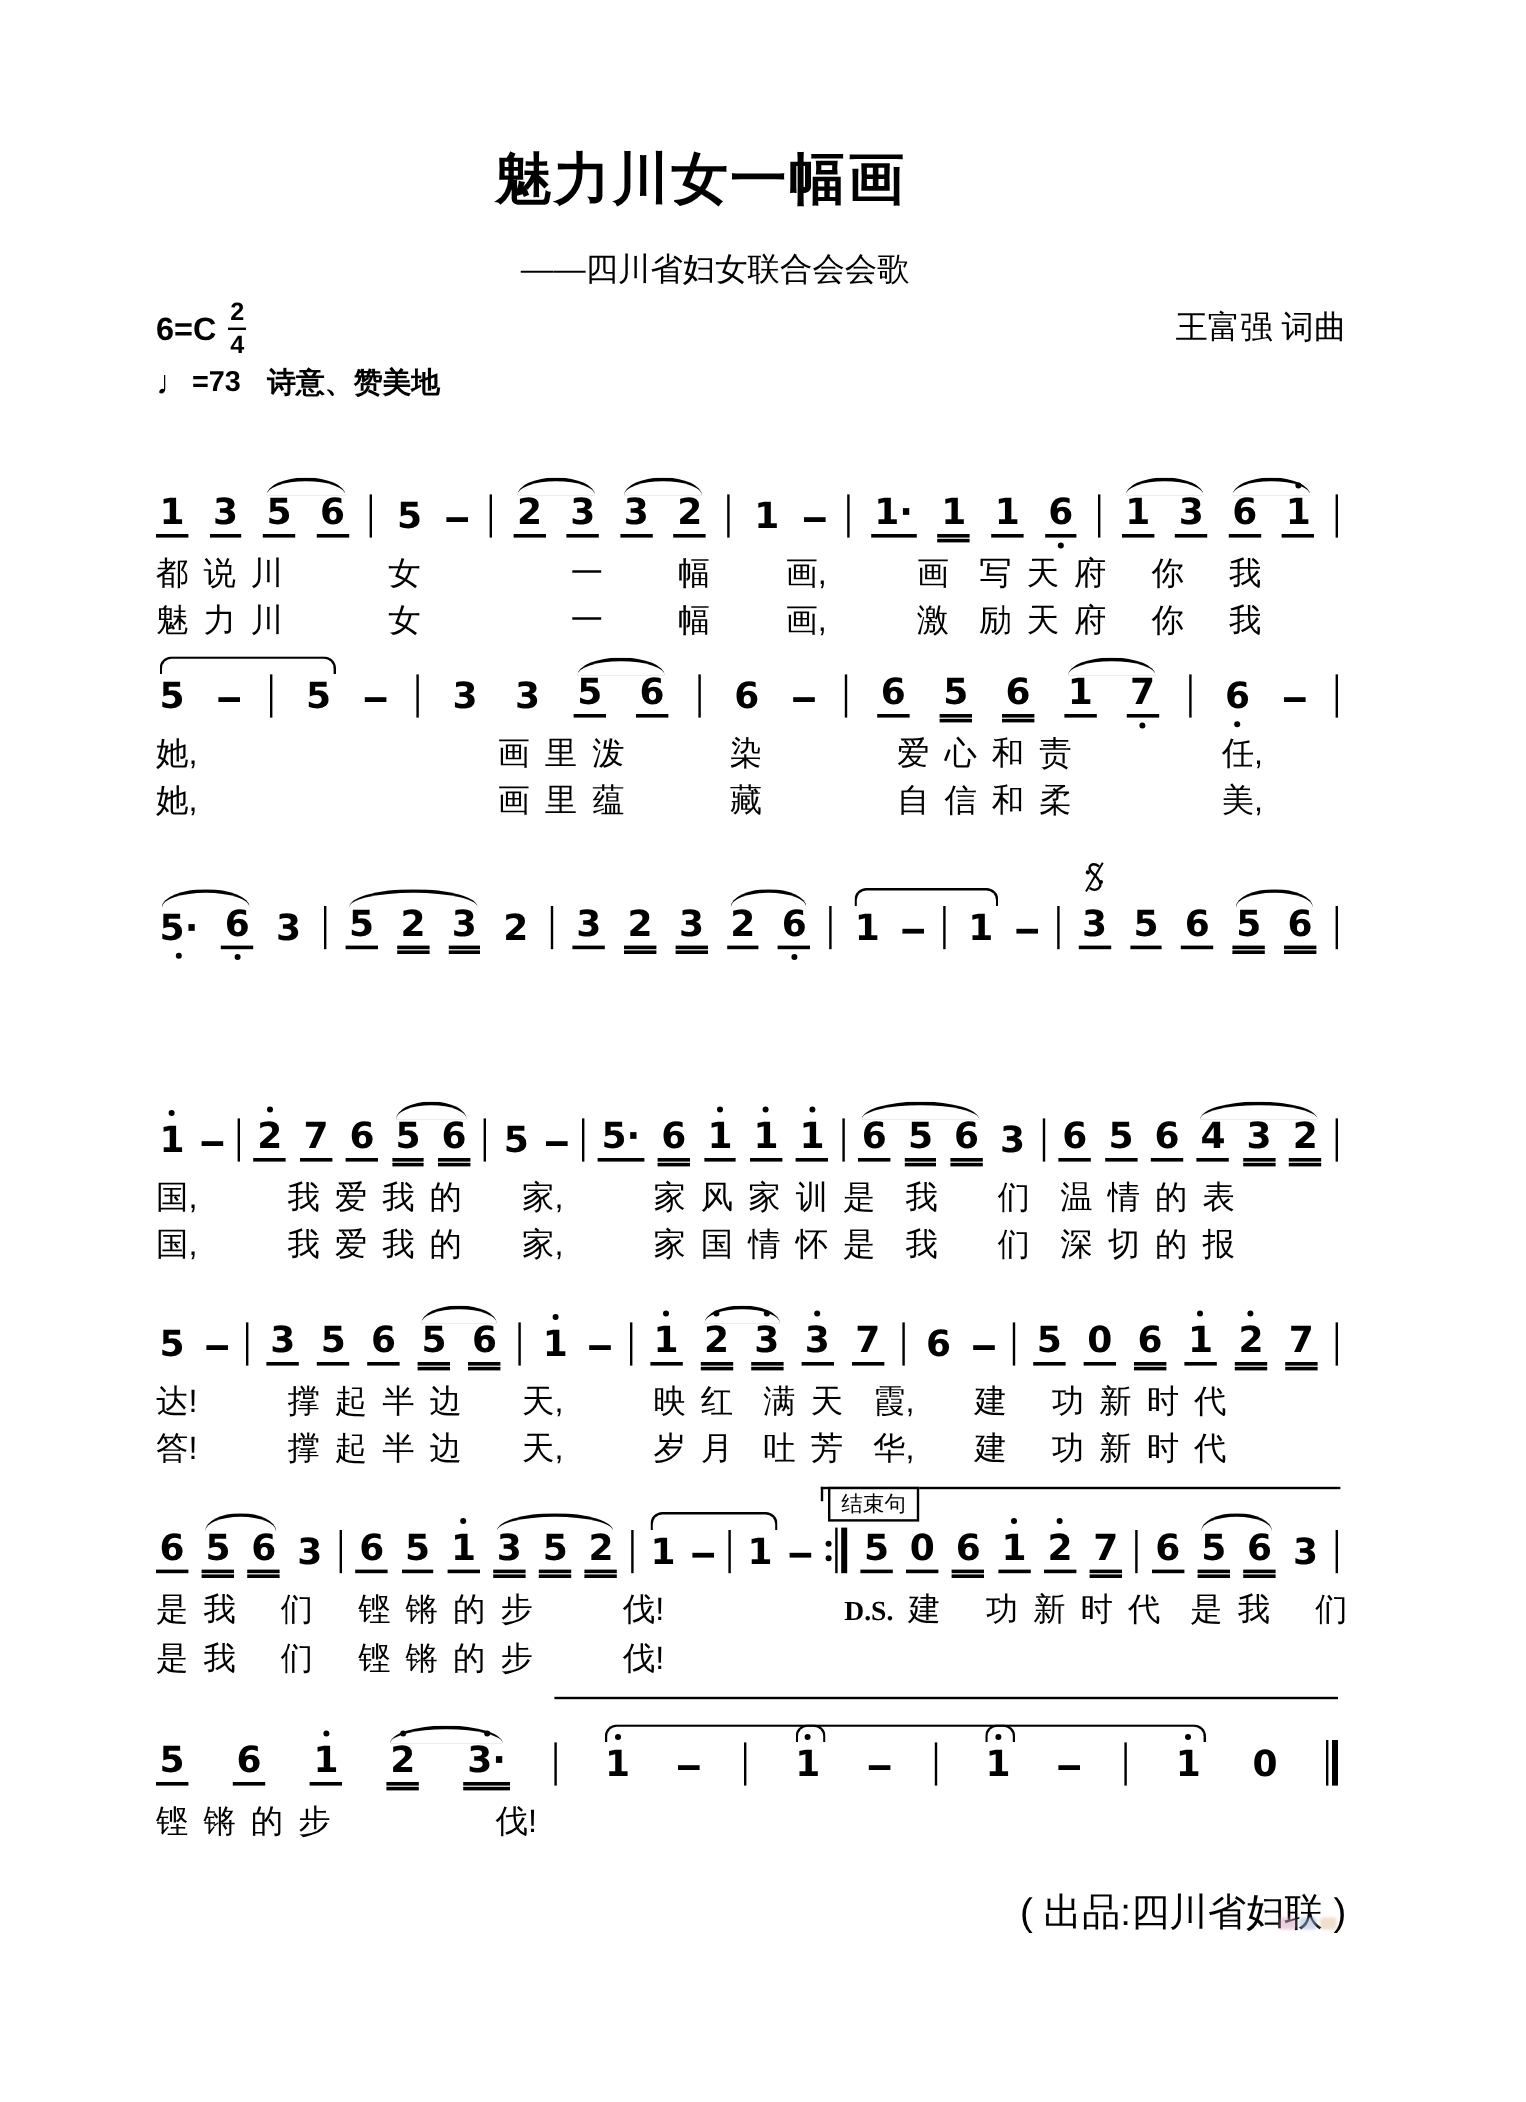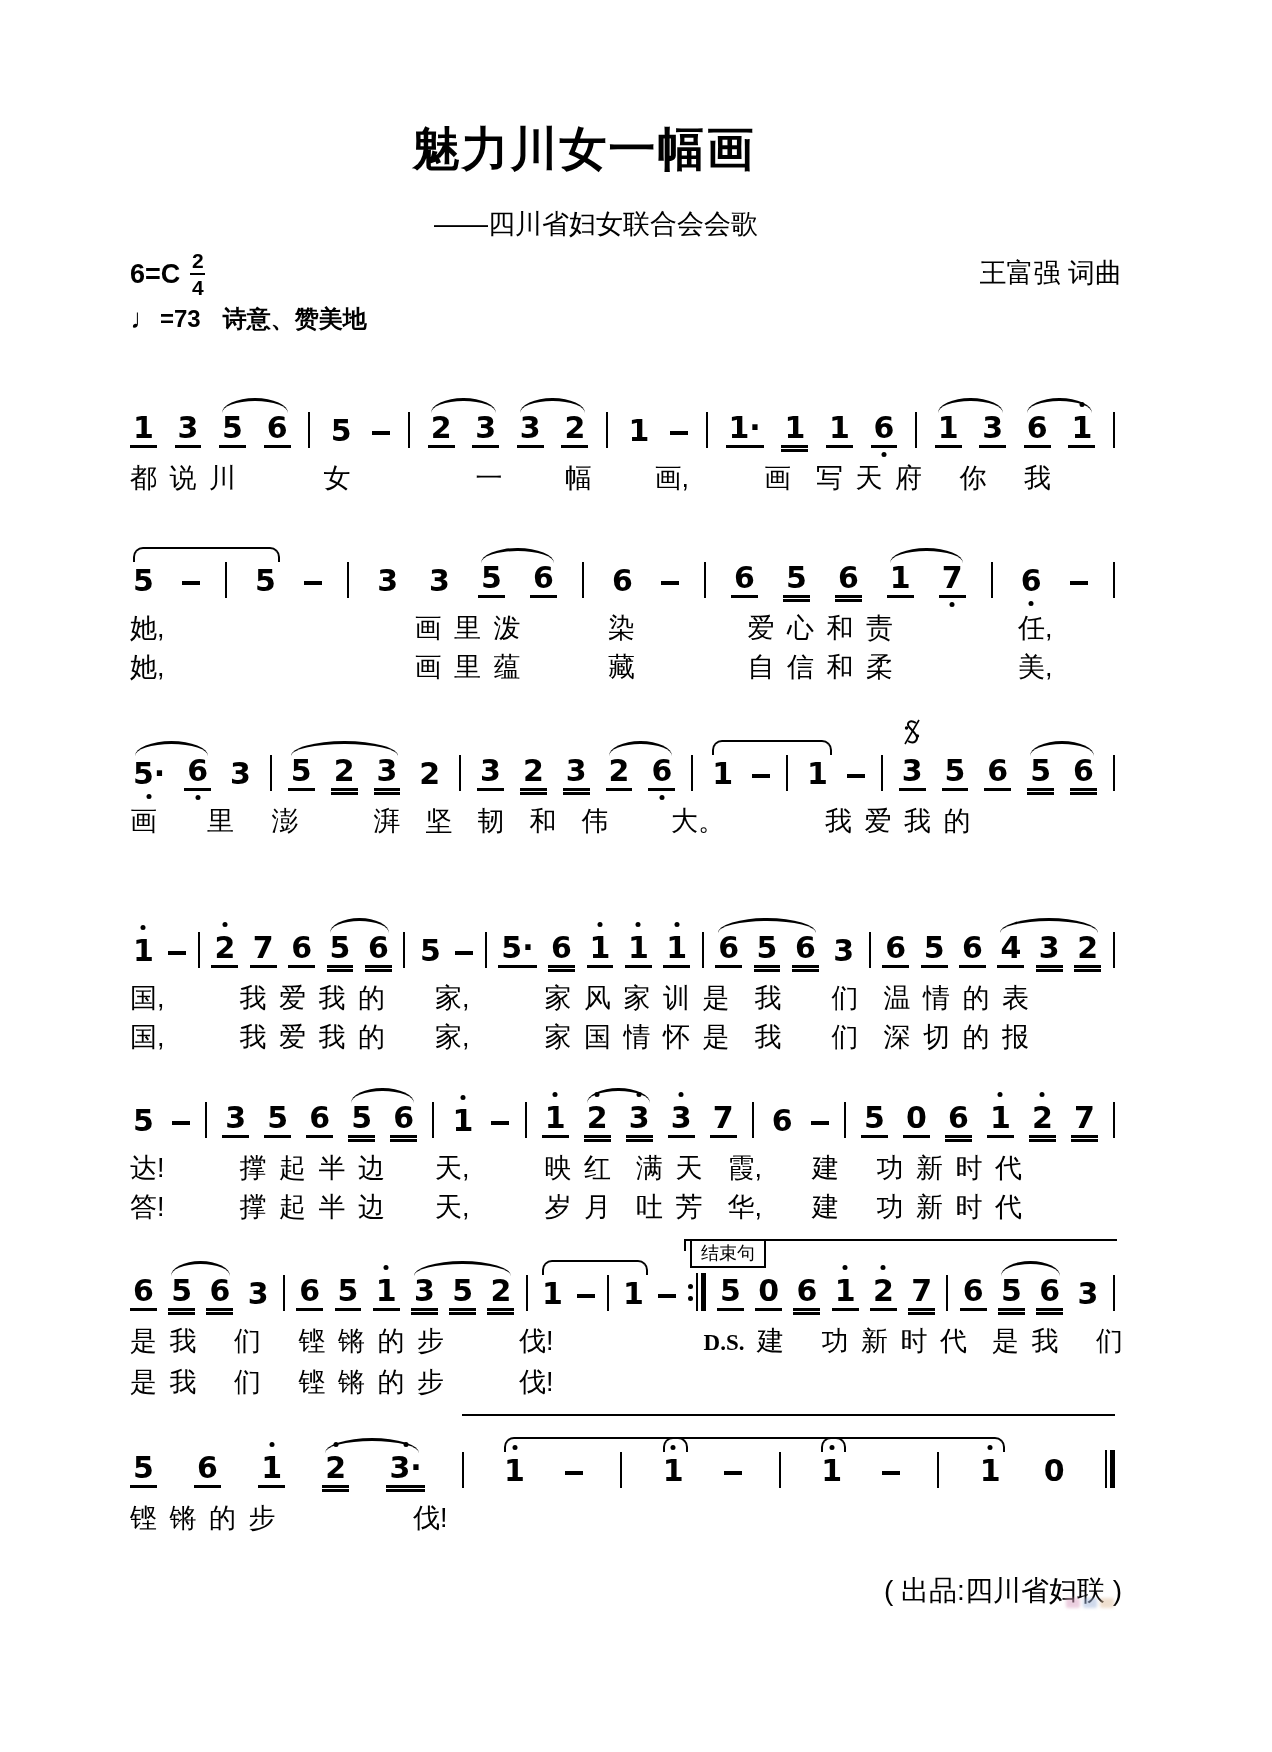--- a/index.html
+++ b/index.html
@@ -36,21 +36,21 @@
   .bar.multi i.rep-dots::before,.bar.multi i.rep-dots::after{content:"";width:5px;height:5px;border-radius:50%;background:#000;}
   .arc{position:absolute;border-top:3px solid #000;border-radius:50% 50% 0 0/100% 100% 0 0;height:12px;}
   .arc.tie{border:2px solid #000;border-bottom:none;border-radius:10px 10px 0 0;height:13px;}
   .segno{position:absolute;top:-36px;left:50%;transform:translateX(-50%);width:18px;height:26px;}
   .end-line{position:absolute;border-top:2px solid #000;border-left:2px solid #000;height:10px;}
   .end-line.cont{border-left:none;}
   .end-box{position:absolute;border:2px solid #000;background:#fff;font-size:18px;line-height:1.25;padding:1px 9px;white-space:nowrap;}
   .lyr{white-space:pre;font-size:27px;line-height:34px;margin-top:5px;word-spacing:5px;}
   .note-row + .lyr{margin-top:13px;}
   .lyr .ds{font-family:"Liberation Serif",serif;font-weight:700;font-size:23px;word-spacing:0;}
-  .producer{position:absolute;right:150px;top:1572px;font-size:28px;}
+  .producer{position:absolute;right:150px;top:1572px;font-size:32px;}
   .wm{position:absolute;right:158px;top:1598px;display:flex;gap:3px;filter:blur(1.5px);opacity:.5;}
   .wm i{display:block;width:14px;height:10px;border-radius:2px;}
 </style>
 </head>
 <body>
 
 <div class="sheet">
   <h1 class="title">魅力川女一幅画</h1>
   <div class="subtitle">——四川省妇女联合会会歌</div>
 
@@ -100,20 +100,21 @@
           <span class="tok u1"><b>6</b></span>
           <span class="tok u1"><b>1</b><i class="dot hi"></i></span>
           <span class="bar"></span>
           <div class="arc" style="left: 92.24px; width: 65.52px; top: -4px;"></div>
           <div class="arc" style="left: 301.24px; width: 64.52px; top: -4px;"></div>
           <div class="arc" style="left: 390.24px; width: 64.52px; top: -4px;"></div>
           <div class="arc" style="left: 808.24px; width: 64.52px; top: -4px;"></div>
           <div class="arc" style="left: 897.24px; width: 64.52px; top: -4px;"></div>
         </div>
         <div class="lyr"><span>都 说 川       女          一     幅     画,      画  写 天 府   你   我</span></div>
+        <div class="lyr"><span>魅 力 川       女          一     幅     画,      激  励 天 府   你   我</span></div>
       </div>
       <div class="system" style="top: 552px;">
         <div class="note-row">
           <span class="tok"><b>5</b></span>
           <span class="dash"></span>
           <span class="bar"></span>
           <span class="tok"><b>5</b></span>
           <span class="dash"></span>
           <span class="bar"></span>
           <span class="tok"><b>3</b></span>
@@ -173,21 +174,20 @@
           <span class="tok u1"><b>6</b></span>
           <span class="tok u2"><b>5</b><i class="ul2"></i></span>
           <span class="tok u2"><b>6</b><i class="ul2"></i></span>
           <span class="bar"></span>
           <div class="arc" style="left: 4.56px; width: 73.2px; top: -4px;"></div>
           <div class="arc" style="left: 161.24px; width: 106.52px; top: -4px;"></div>
           <div class="arc" style="left: 479.24px; width: 62.52px; top: -4px;"></div>
           <div class="arc tie" style="left: 582.24px; width: 115.52px; top: -5px;"></div>
           <div class="arc" style="left: 900.24px; width: 63.52px; top: -4px;"></div>
         </div>
-        <div class="lyr"><span>画    里   澎      湃  坚  韧  和  伟     大。        我 爱 我 的</span></div>
       </div>
       <div class="system" style="top: 922px;">
         <div class="note-row">
           <span class="tok"><b>1</b><i class="dot hi"></i></span>
           <span class="dash"></span>
           <span class="bar"></span>
           <span class="tok u1"><b>2</b><i class="dot hi"></i></span>
           <span class="tok u1"><b>7</b></span>
           <span class="tok u1"><b>6</b></span>
           <span class="tok u2"><b>5</b><i class="ul2"></i></span>

